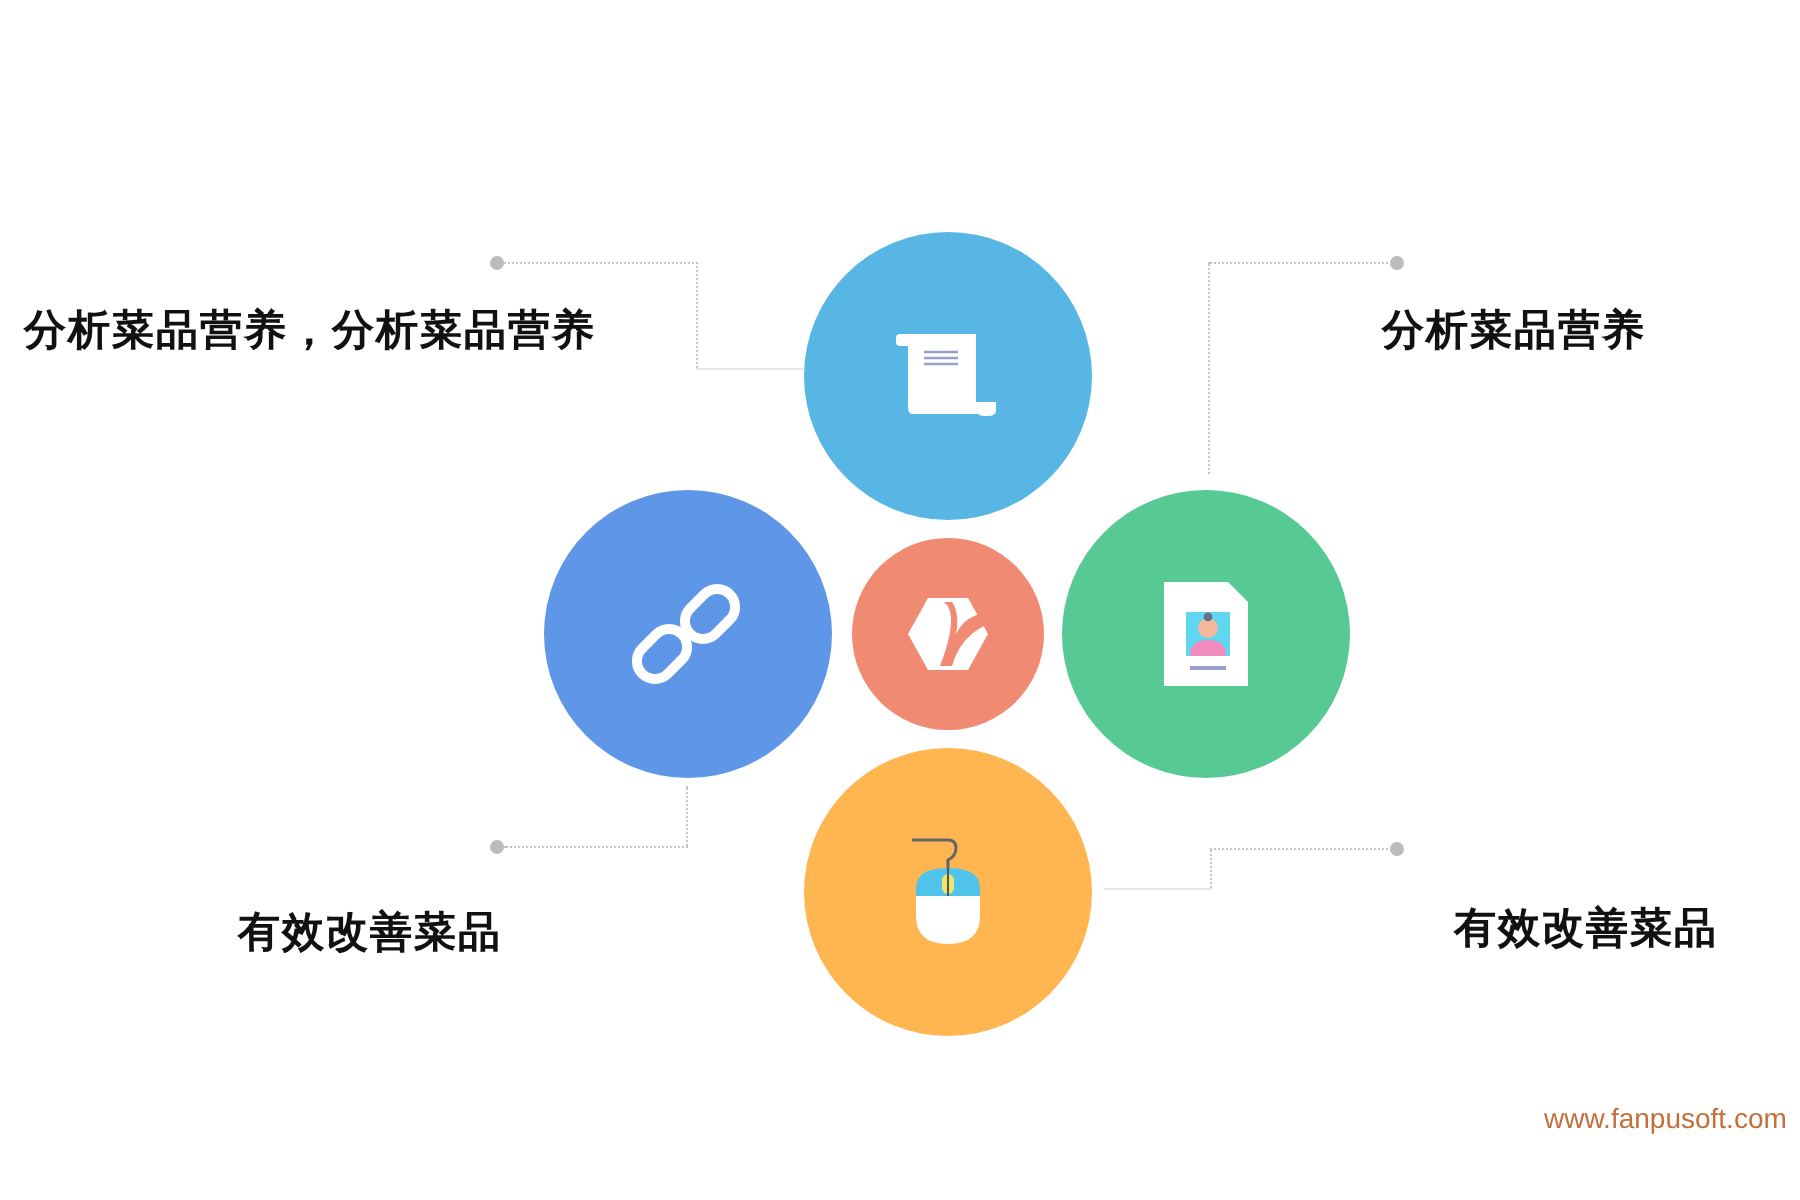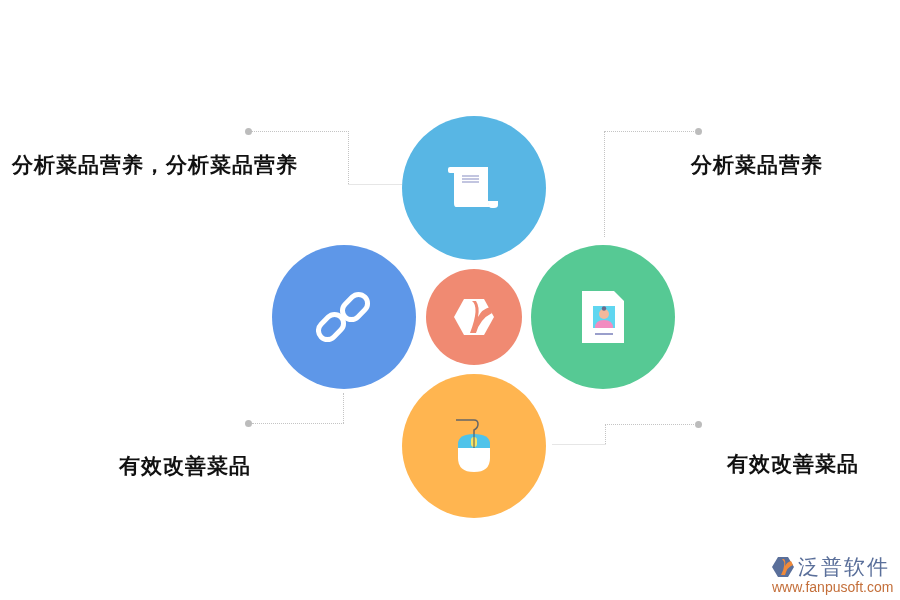--- a/index.html
+++ b/index.html
@@ -82,21 +82,14 @@
     <line x1="20" y1="16" x2="20" y2="30" stroke="#555" stroke-width="1"></line>
   </svg>
 </div>
 
 <div class="label" style="left:12px;top:151px;">分析菜品营养，分析菜品营养</div>
 <div class="label" style="left:691px;top:151px;">分析菜品营养</div>
 <div class="label" style="left:119px;top:452px;">有效改善菜品</div>
 <div class="label" style="left:727px;top:450px;">有效改善菜品</div>
 
 <div class="logo">
-  <div class="logo-top">
-    <svg width="22" height="20" viewBox="0 0 22 20">
-      <path d="M6 0 H16 L22 10 L16 20 H6 L0 10 Z" fill="#5a6f9a"></path>
-      <path d="M10 2 Q15 6 9 18 L13 18 Q15 10 21 8 L19 4 Q15 5 13 9 Q14 4 12 2 Z" fill="#f08a3a"></path>
-    </svg>
-    <span class="logo-cn">泛普软件</span>
-  </div>
   <span class="logo-url">www.fanpusoft.com</span>
 </div>
 
 </body></html>

